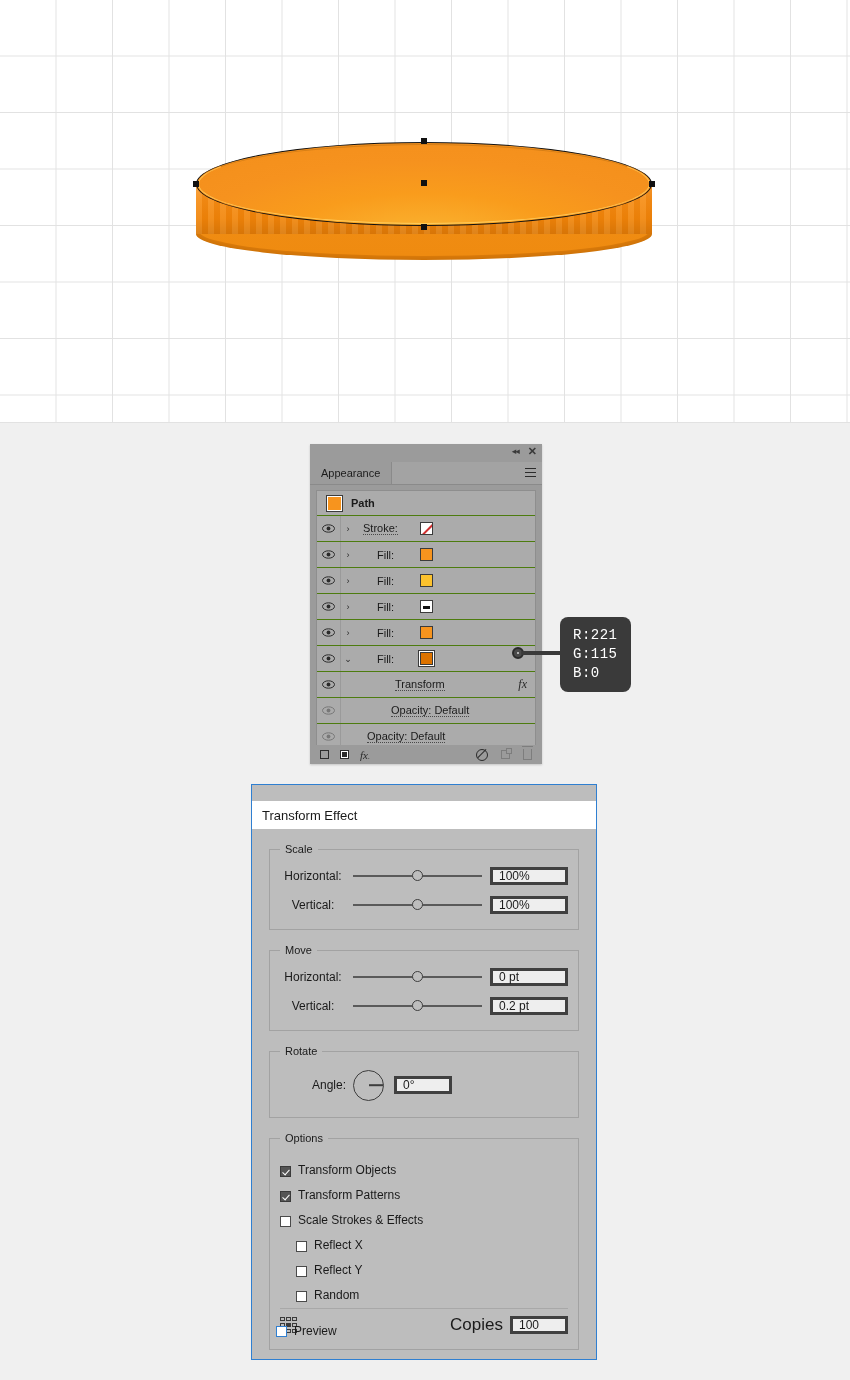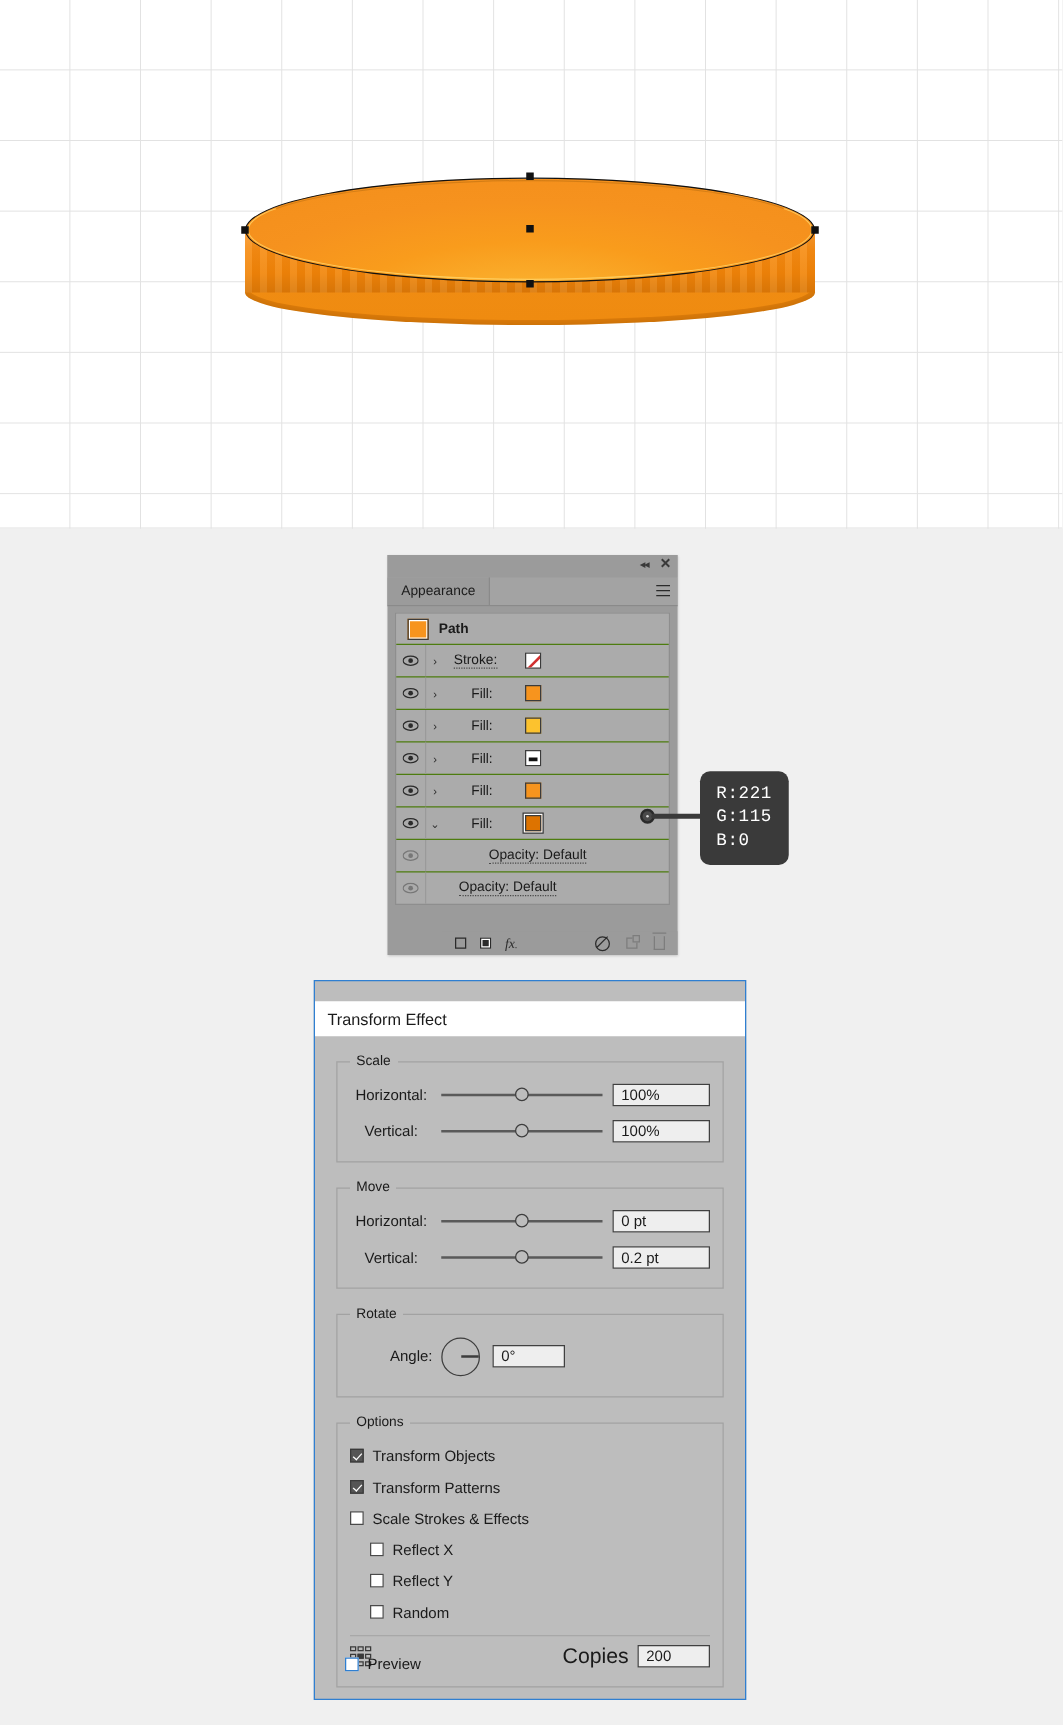--- a/index.html
+++ b/index.html
@@ -147,21 +147,21 @@
 
   .pathsw{
     width:17px;height:17px;border:1px solid #3b3b3b;box-sizing:border-box;
     background:#f7941e;box-shadow:0 0 0 1px #ffffff inset;
   }
   .fx-mark{position:absolute;right:8px;font-style:italic;font-size:12px;
     font-family:"Liberation Serif",serif;color:#2a2a2a;}
 
   .panel-footer{
     position:absolute;left:0;right:0;bottom:0;height:19px;background:#9b9b9b;
-    display:flex;align-items:center;padding:0 10px;margin-left:44px;
+    display:flex;align-items:center;padding:0 10px;
   }
   .pf-left{display:flex;align-items:center;gap:11px;}
   .pf-right{display:flex;align-items:center;gap:13px;margin-left:auto;}
 
   .sq-o{width:9px;height:9px;border:1.5px solid #2b2b2b;box-sizing:border-box;}
   .sq-f{width:9px;height:9px;border:1.5px solid #2b2b2b;box-sizing:border-box;
         background:#ffffff;position:relative;}
   .sq-f::after{content:"";position:absolute;left:1px;top:1px;right:1px;bottom:1px;background:#2b2b2b;}
   .fx-btn{font-style:italic;font-size:11px;font-family:"Liberation Serif",serif;color:#2b2b2b;}
   .circ-slash{width:10px;height:10px;border:1.4px solid #2b2b2b;border-radius:50%;position:relative;}
@@ -216,40 +216,40 @@
   }
   .sl-track .line{
     position:absolute;left:0;right:0;top:7.5px;height:1.5px;background:#5a5a5a;
   }
   .sl-track .knob{
     position:absolute;left:50%;top:2px;margin-left:-6px;
     width:11px;height:11px;border-radius:50%;border:1.6px solid #3d3d3d;
     background:#bdbdbd;box-sizing:border-box;
   }
   .val-field{
-    width:78px;height:18px;background:#eeeeee;border:1px solid #404040;
+    width:78px;height:18px;background:#eeeeee;border:3px solid #404040;
     box-sizing:border-box;display:flex;align-items:center;padding-left:6px;
     font-size:12px;color:#1a1a1a;
   }
 
   .rot-row{display:flex;align-items:center;height:40px;margin-top:4px;}
   .rot-label{width:66px;text-align:right;padding-right:7px;font-size:12px;}
   .angle-dial{
     width:31px;height:31px;border-radius:50%;border:1.6px solid #3d3d3d;
     box-sizing:border-box;position:relative;margin-right:10px;
   }
   .angle-dial .hand{
     position:absolute;left:50%;top:50%;width:14px;height:1.6px;background:#3d3d3d;
     transform:translateY(-50%);
   }
   .angle-field{width:58px;}
 
   .opt-grid{display:flex;flex-wrap:wrap;margin-top:4px;}
   .opt-col{width:50%;}
-  .cbx-row{display:flex;align-items:center;height:25px;font-size:12px;}
+  .cbx-row{display:flex;align-items:flex-end;height:25px;font-size:12px;}
   .cbx{
     width:11px;height:11px;border:1.3px solid #4a4a4a;box-sizing:border-box;
     background:#ffffff;margin-right:7px;position:relative;flex:none;
   }
   .cbx.checked{background:#555555;border-color:#3a3a3a;}
   .cbx.checked::after{
     content:"";position:absolute;left:2.5px;top:0.5px;width:3px;height:6px;
     border:solid #ffffff;border-width:0 1.6px 1.6px 0;transform:rotate(42deg);
   }
   .cbx.blue{border-color:#2f7fd1;}
@@ -404,20 +404,30 @@
           <circle cx="6.5" cy="4.5" r="1.9" fill="#2b2b2b"></circle>
         </svg>
       </div>
       <div class="arrow-cell">
         <span>⌄</span>
       </div>
       <span class="lbl" style="margin-left:22px;">Fill:</span>
       <div class="swatch sel" style="margin-left:26px;background:#dd7300;"></div>
     </div>
 
+    <div class="row">
+      <div class="eye-cell">
+        <svg class="eye" width="13" height="9" viewBox="0 0 13 9">
+          <ellipse cx="6.5" cy="4.5" rx="6" ry="3.7" fill="none" stroke="#2b2b2b" stroke-width="1"></ellipse>
+          <circle cx="6.5" cy="4.5" r="1.9" fill="#2b2b2b"></circle>
+        </svg>
+      </div>
+      <span class="lbl dotted" style="margin-left:54px;">Transform</span>
+      <span class="fx-mark">fx</span>
+    </div>
 
     <div class="row dim">
       <div class="eye-cell">
         <svg class="eye" width="13" height="9" viewBox="0 0 13 9">
           <ellipse cx="6.5" cy="4.5" rx="6" ry="3.7" fill="none" stroke="#2b2b2b" stroke-width="1"></ellipse>
           <circle cx="6.5" cy="4.5" r="1.9" fill="#2b2b2b"></circle>
         </svg>
       </div>
       <span class="lbl dotted" style="margin-left:50px;">Opacity:  Default</span>
     </div>
@@ -574,21 +584,21 @@
             <span></span>
           <span></span>
             <span class="on"></span>
             <span></span>
           <span></span>
             <span></span>
             <span></span>
         </div>
         <span class="copies-lbl">Copies</span>
         <div class="val-field copies-field">
-          <span>200</span>
+          <span>100</span>
         </div>
       </div>
     </fieldset>
 
   </div>
 
   <div class="dlg-bottom">
     <div class="preview-wrap">
       <span class="cbx blue"></span>
       <span>Preview</span>

